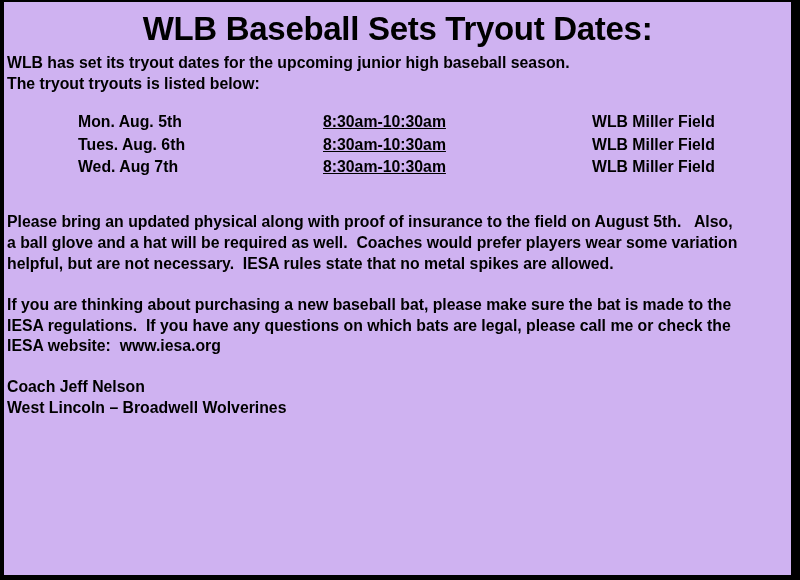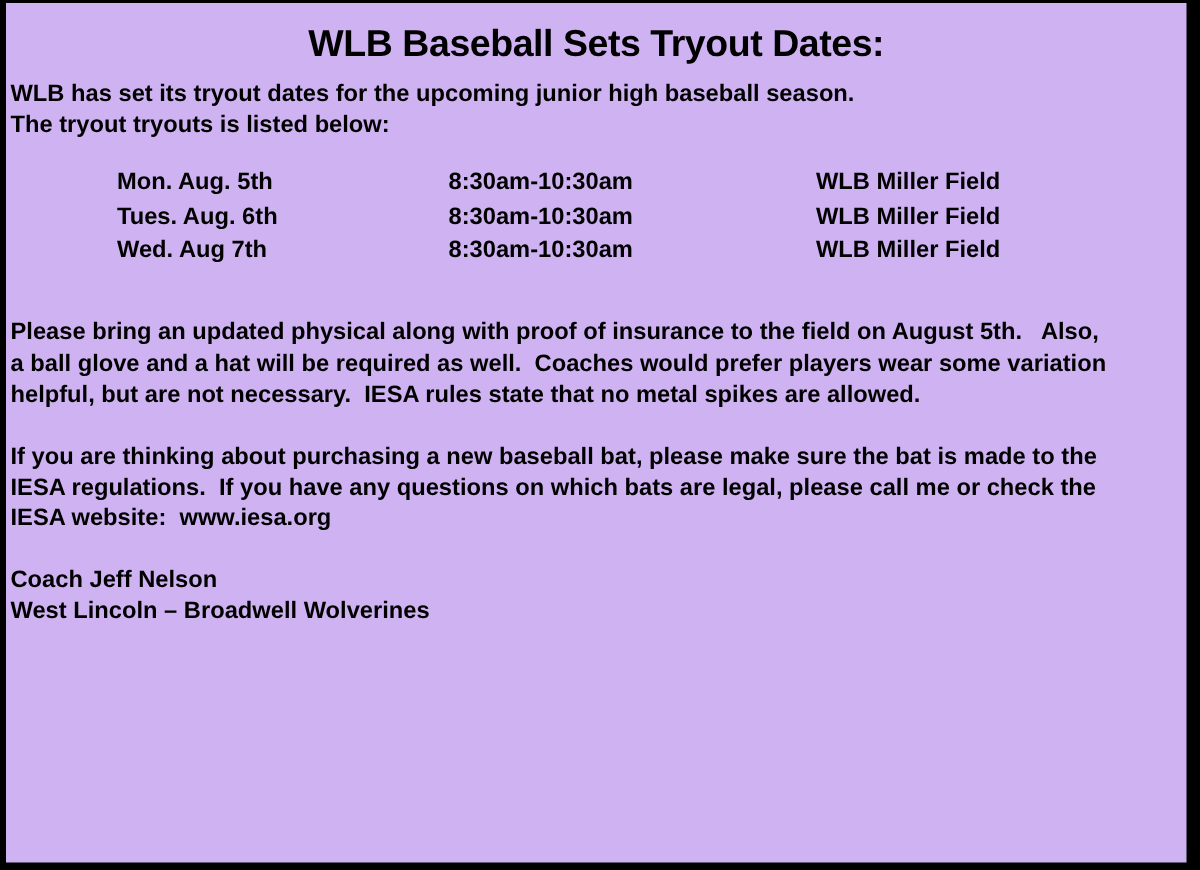--- a/index.html
+++ b/index.html
@@ -22,42 +22,43 @@
     border-top-width: 2px;
     border-left-width: 4px;
     border-right-width: 9px;
     border-bottom-width: 5px;
     color: var(--ink);
     font-weight: bold;
     overflow: hidden;
   }
   .title {
     margin-top: 12px;
-    font-size: 25px;
+    font-size: 33px;
     line-height: 30px;
     text-align: center;
     font-weight: bold;
     letter-spacing: -0.3px;
   }
   .bodytext {
     font-size: 15.8px;
     line-height: 20.6px;
     padding-left: 3px;
   }
   .line { white-space: pre; }
   .intro { margin-top: 9px; }
   .schedule { margin-top: 17px; }
   .sched-row {
     display: flex;
     line-height: 22.4px;
     padding-left: 74px;
     font-size: 15.8px;
+    gap: 24px;
   }
   .sched-day { width: 221px; white-space: pre; }
-  .sched-time { width: 245px; white-space: pre; }
+  .sched-time { width: 245px; white-space: pre; text-decoration: underline; }
   .sched-loc { flex: 1; white-space: pre; }
   .para-equipment { margin-top: 34px; }
   .para-bat { margin-top: 21px; }
   .para-absence { margin-top: 21px; }
   .closing-thanks { margin-top: 16px; }
   .closing-signature { margin-top: 20px; }
 </style>
 </head>
 <body>
 

